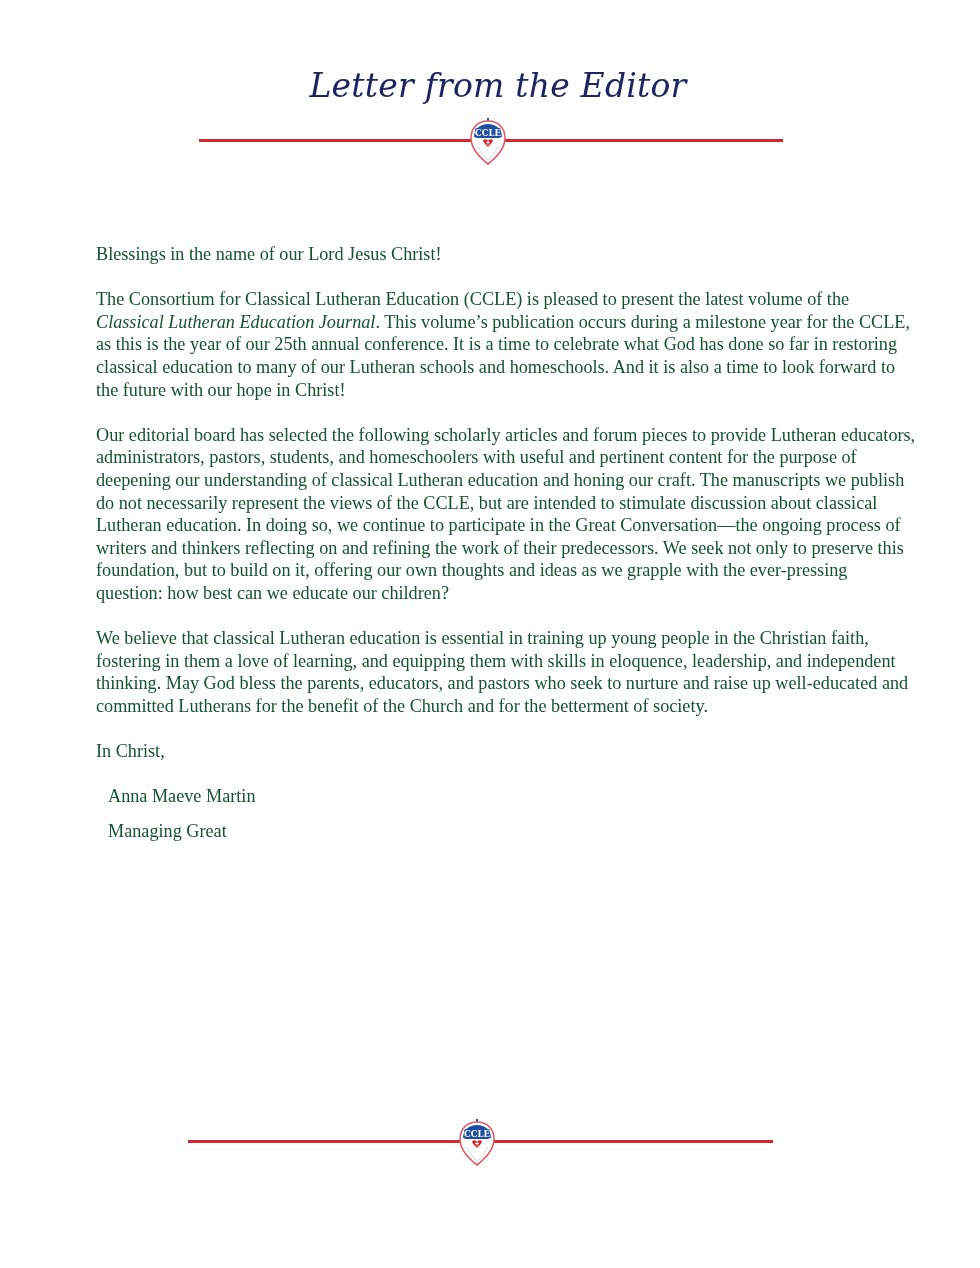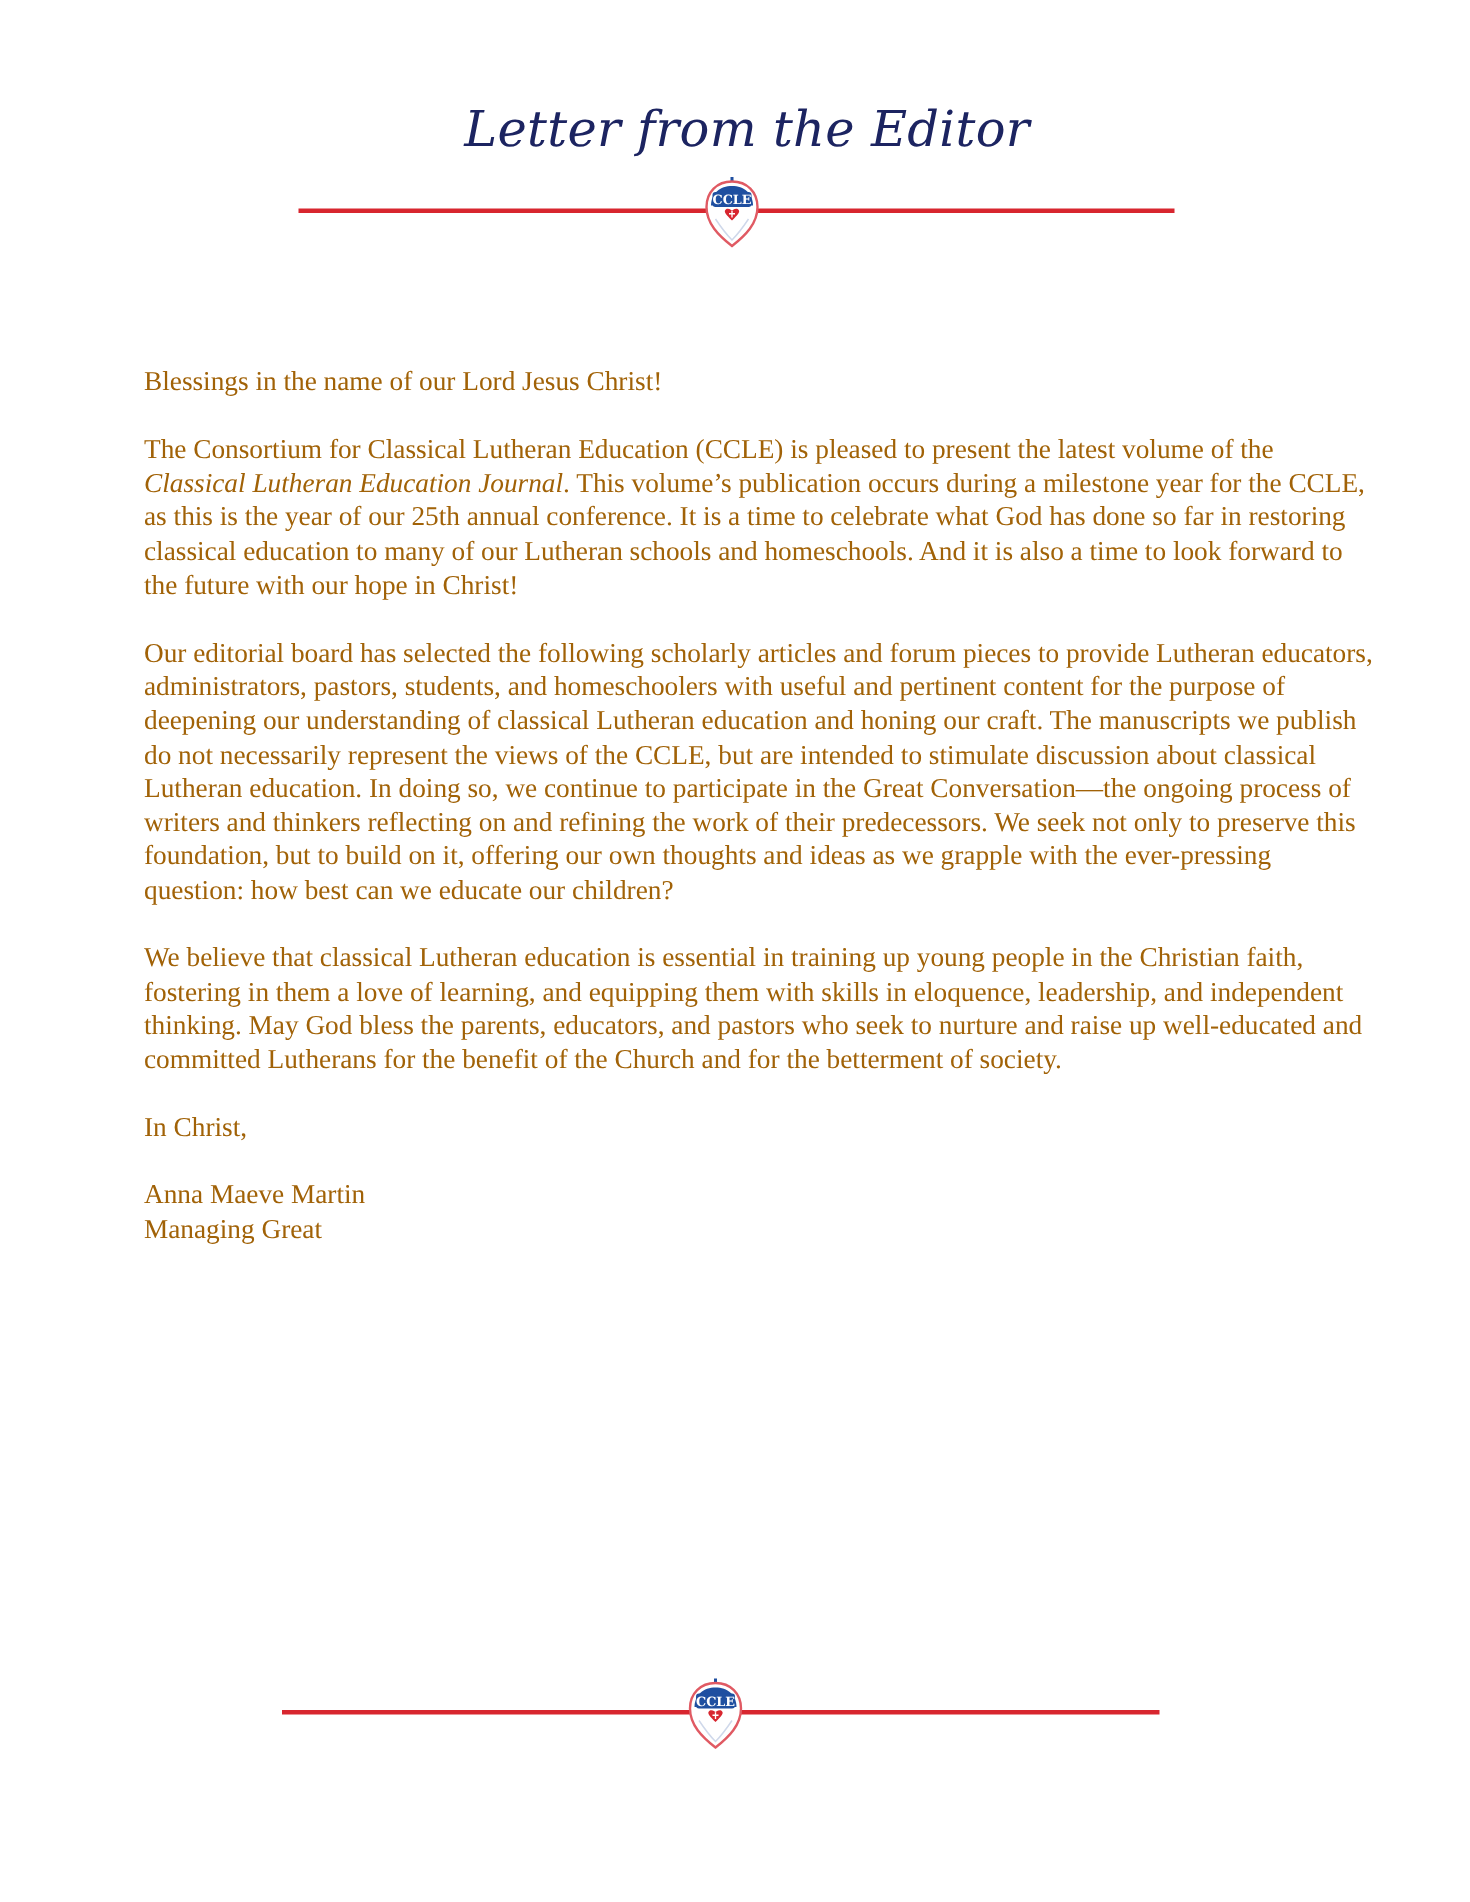--- a/index.html
+++ b/index.html
@@ -10,24 +10,24 @@
     letter-spacing: 0.2px;
   }
   .divider { position: absolute; height: 3px; background: #d8262f; }
   .divider.top { left: 199px; width: 584px; top: 139px; }
   .divider.bottom { left: 188px; width: 585px; top: 1140px; }
   .crest { position: absolute; width: 38px; height: 50px; }
   .crest.top { left: 469px; top: 116px; }
   .crest.bottom { left: 458px; top: 1117px; }
   .letter {
     position: absolute; left: 96px; top: 243px; width: 820px;
-    font-family: "Liberation Serif", serif; font-size: 18.2px; line-height: 22.6px; color: #a16207;
+    font-family: "Liberation Serif", serif; font-size: 18.2px; line-height: 22.6px; color: #14532d;
   }
   .letter p { margin: 0 0 22.6px 0; }
-  .letter p.sig { margin: 0; }
+  .letter p.sig { margin: 12px; }
 </style>
 </head>
 <body>
 
 <div class="title">Letter from the Editor</div>
 
 <div class="divider top"></div>
 <svg class="crest top" viewBox="0 0 38 50">
   <path d="M19 2 L19 6" stroke="#1f4fa0" stroke-width="2"></path>
   <path d="M19 5 C29 5 36 12 36 22 C36 33 28 41 19 48 C10 41 2 33 2 22 C2 12 9 5 19 5 Z" fill="#ffffff" stroke="#e05a63" stroke-width="1.6"></path>

